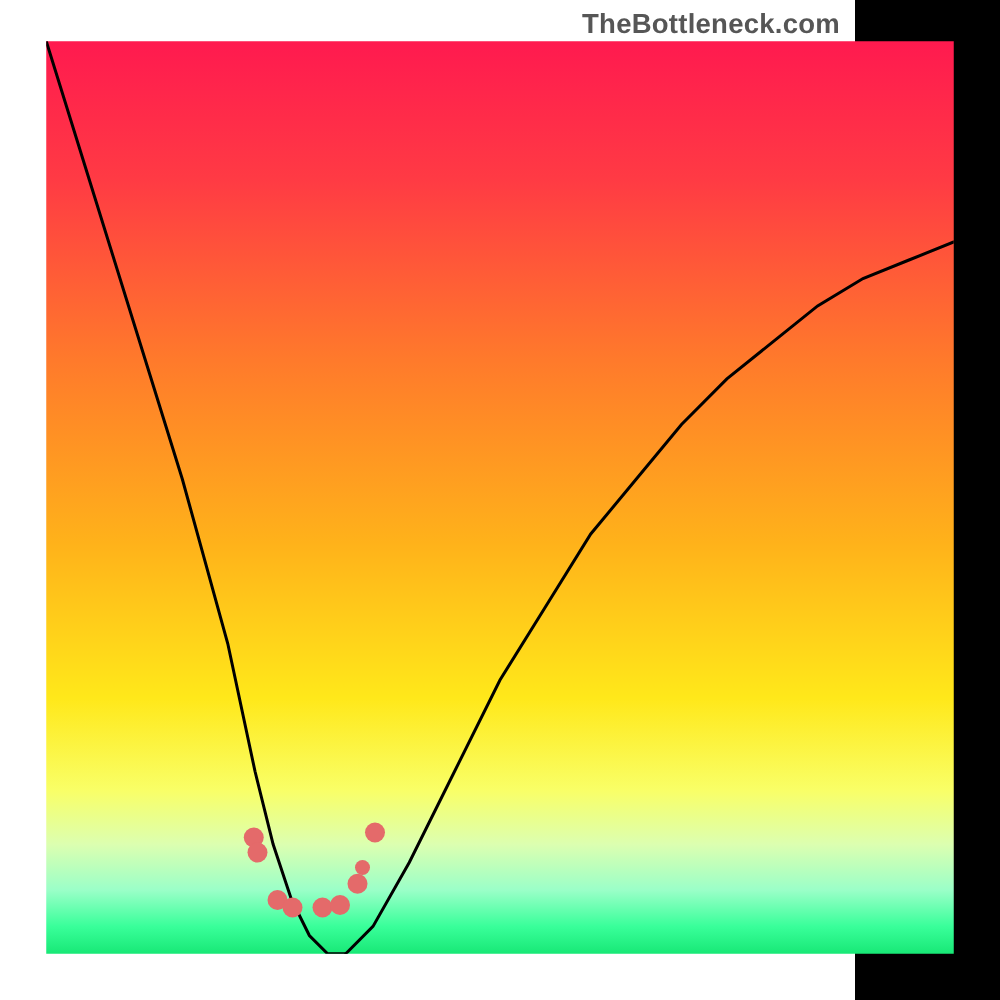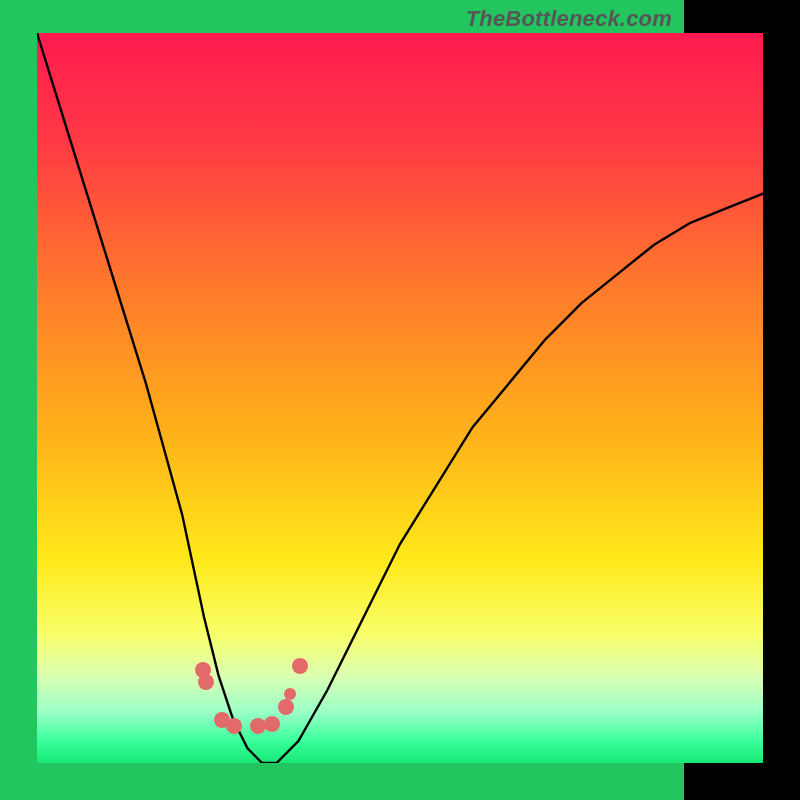--- a/index.html
+++ b/index.html
@@ -9,22 +9,21 @@
     height: 800px;
     background: #000;
     overflow: hidden;
   }
   .frame {
     position: absolute;
     left: 0;
     top: 0;
     width: 684px;
     height: 800px;
-    background: #22c55e;
-    font-style: italic;
+    background: #ffffff;
   }
   .watermark {
     position: absolute;
     top: 6px;
     right: 12px;
     font-family: Arial, Helvetica, sans-serif;
     font-size: 22px;
     font-weight: 600;
     color: #565656;
     letter-spacing: 0.2px;

